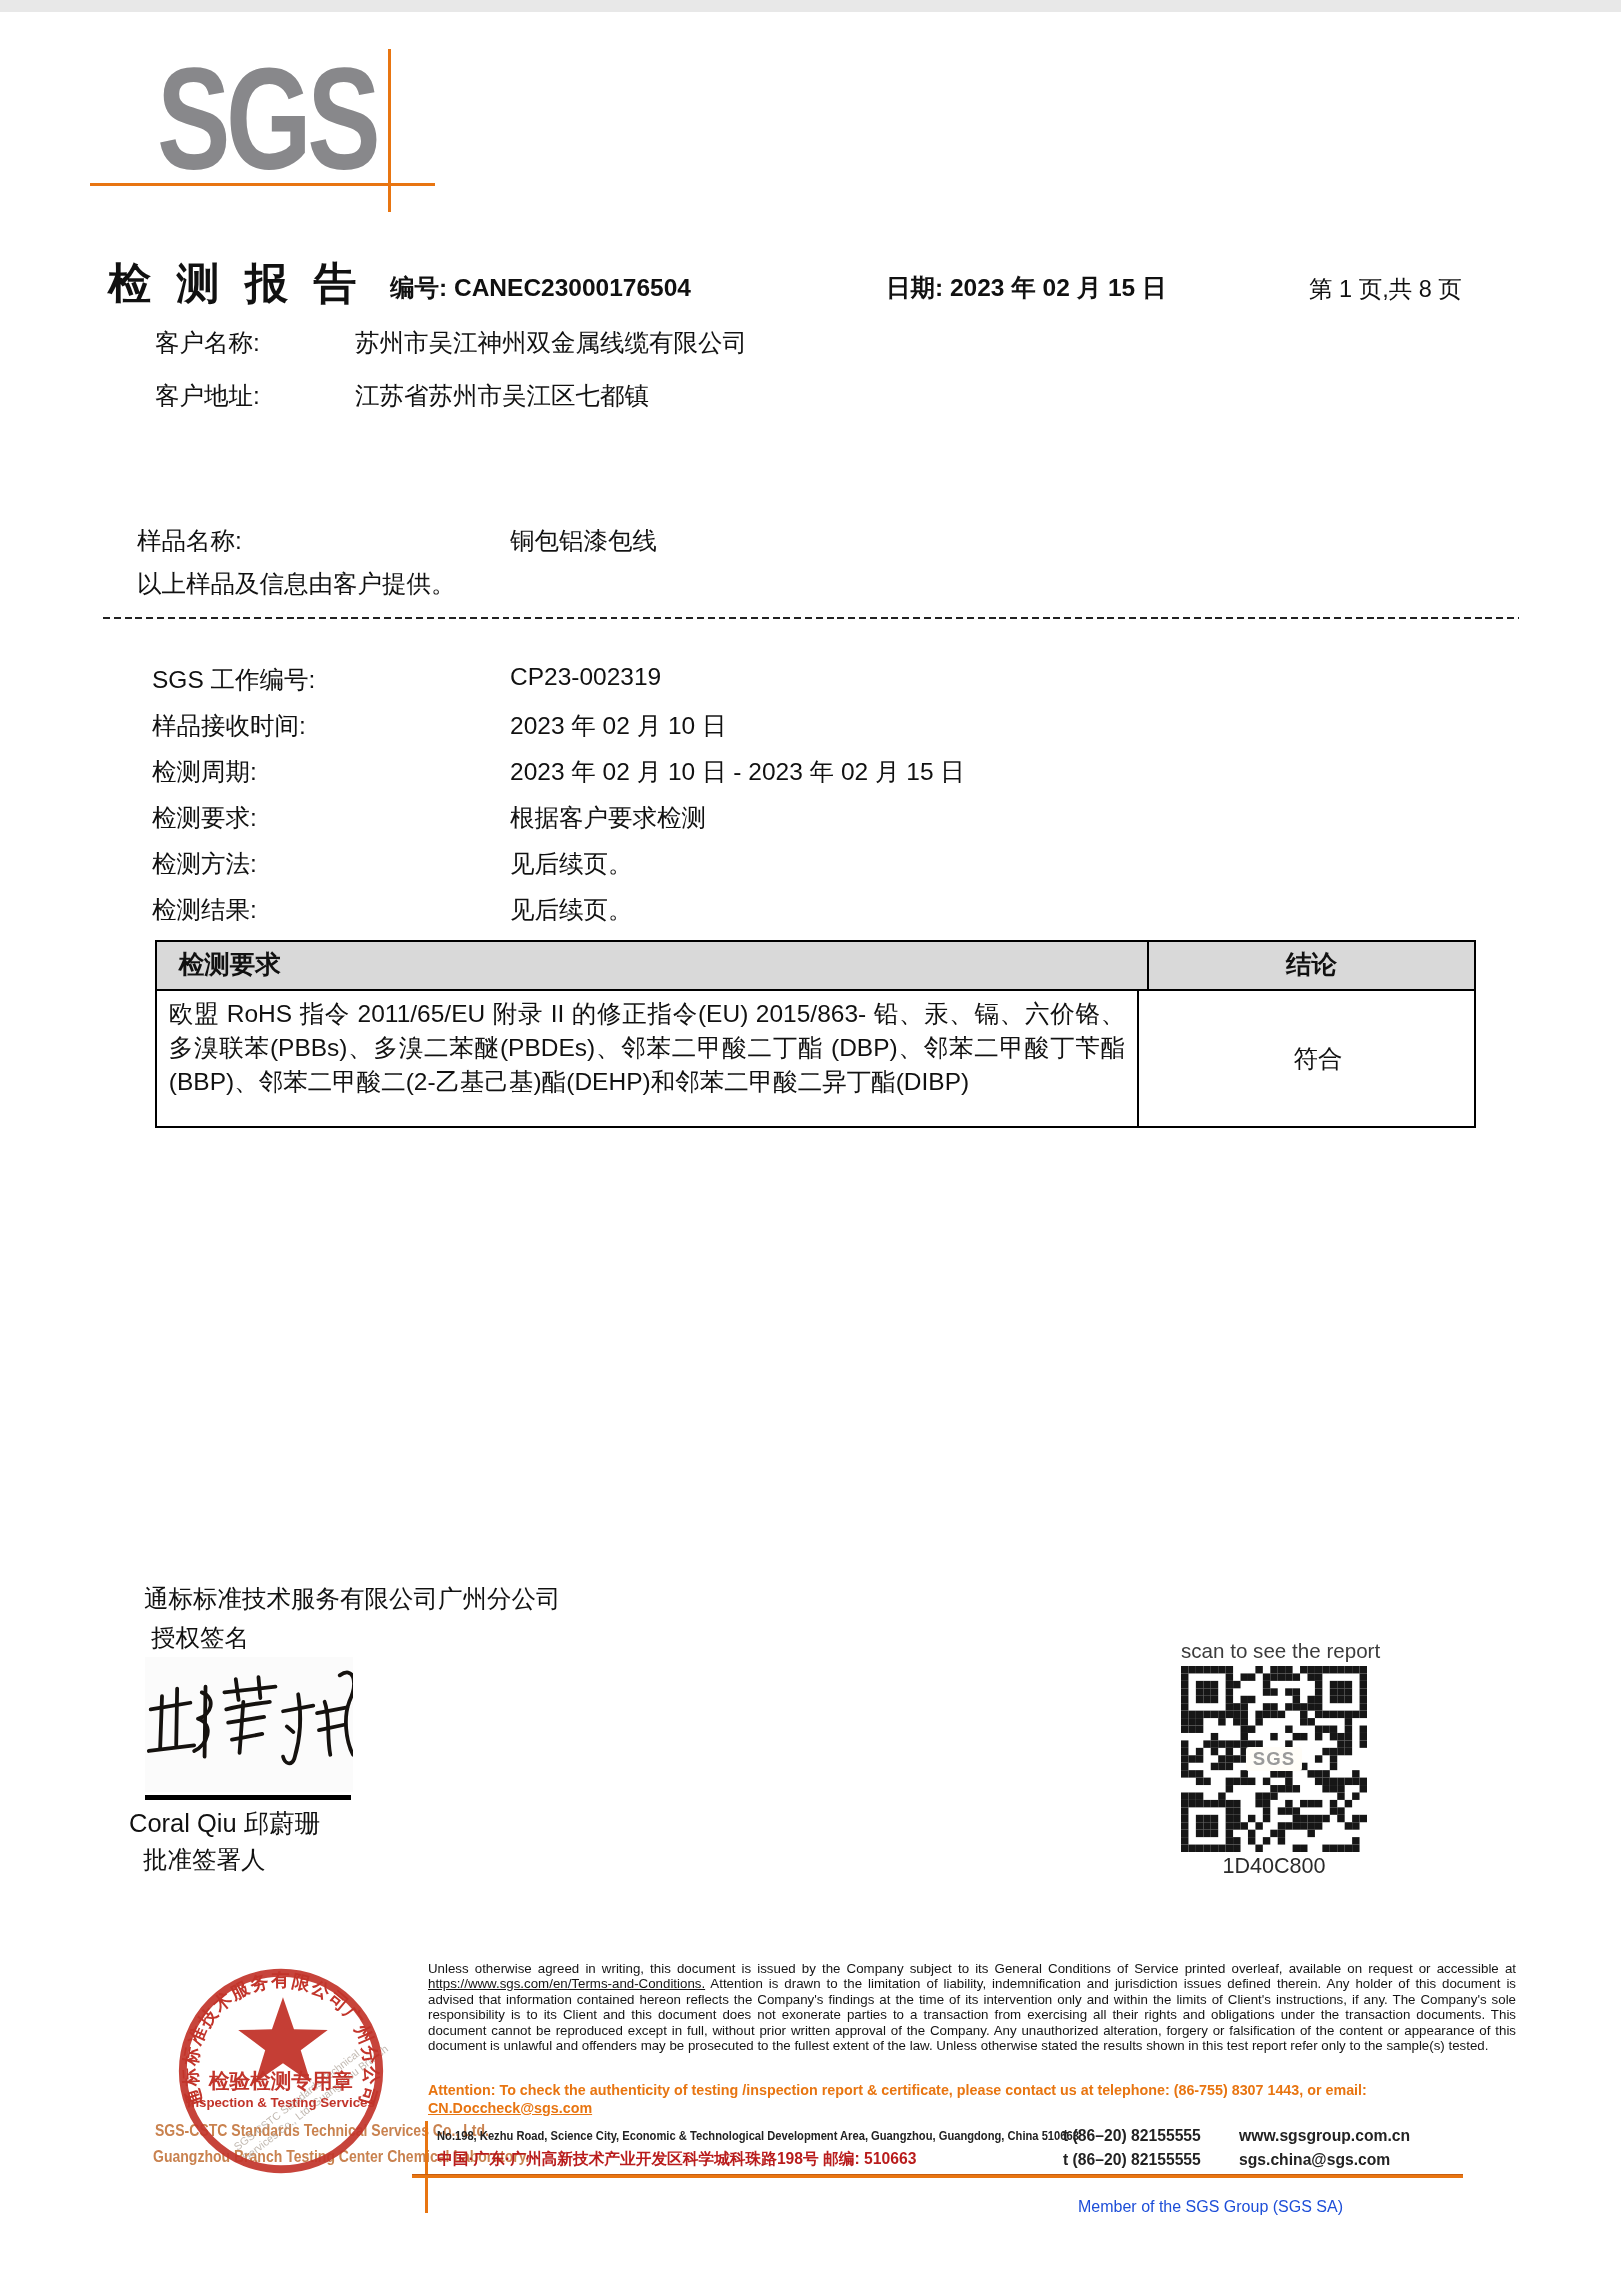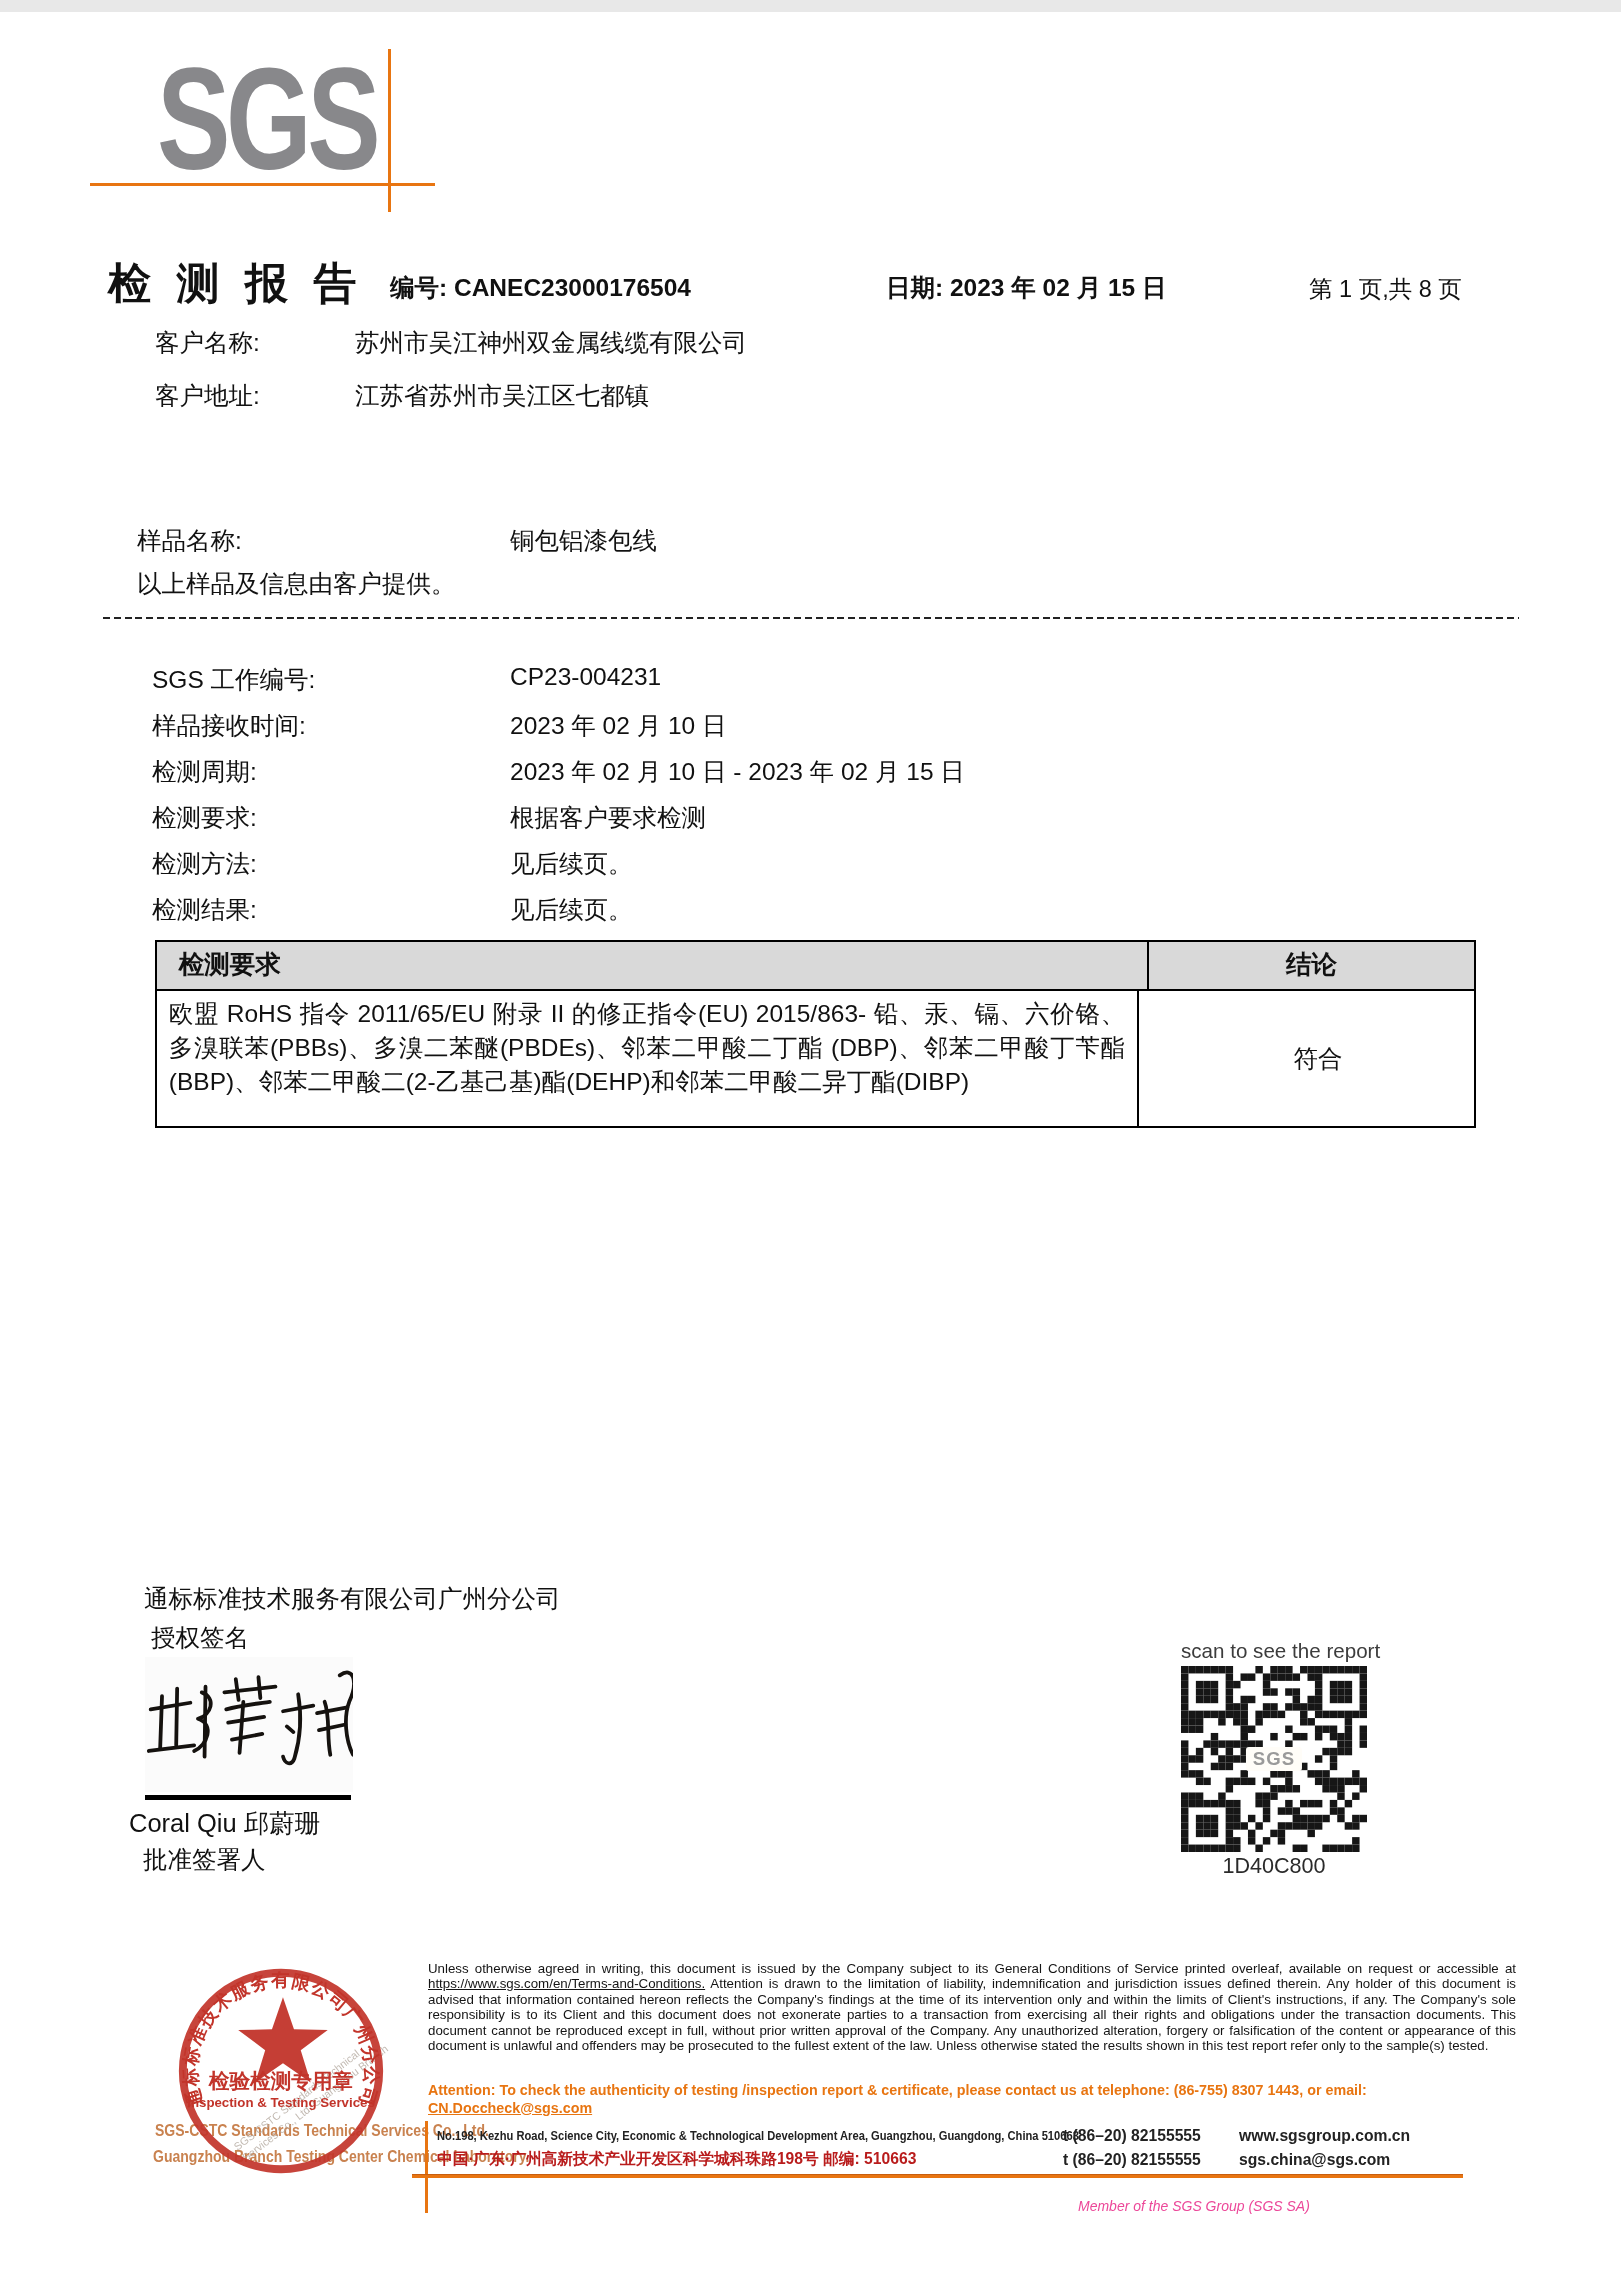--- a/index.html
+++ b/index.html
@@ -44,21 +44,21 @@
               text-align:justify;color:#141414;font-weight:500;}
   .u{text-decoration:underline;}
   .attention{left:428px;top:2070px;width:1088px;font-size:14.3px;line-height:17.6px;
              font-weight:bold;color:#e87511;}
   .addr-en{left:437px;top:2117px;font-size:12.7px;font-weight:600;transform:scaleX(0.88);
            transform-origin:left top;white-space:nowrap;color:#222;}
   .addr-cn{left:437px;top:2137px;font-size:15.7px;font-weight:bold;white-space:nowrap;color:#b91c1c;}
   .ph{font-size:15.7px;font-weight:600;white-space:nowrap;color:#222;padding-left:6px;}
   .ft-vline{left:425px;top:2109px;width:2.9px;height:92px;background:#e87511;}
   .ft-hline{left:412px;top:2162px;width:1051px;height:2.9px;background:#e87511;border-top:1px solid #c85f10;}
-  .member{left:1078px;top:2186px;width:323px;font-size:14px;color:#ec4899;white-space:nowrap;font-style:italic;}
+  .member{left:1078px;top:2186px;width:323px;font-size:16px;color:#1d4ed8;white-space:nowrap;}
   
   .stamp-t1{left:155px;top:2109px;font-size:16.7px;color:#c9824f;font-weight:600;
             transform:scaleX(0.84);transform-origin:left top;white-space:nowrap;}
   .stamp-t2{left:153px;top:2135px;font-size:16.7px;color:#c9824f;font-weight:600;
             transform:scaleX(0.84);transform-origin:left top;white-space:nowrap;}
 </style>
 </head>
 <body>
 
 <div class="page">
@@ -83,21 +83,21 @@
   <div class="abs lbl" style="left:155px;top:367px;">客户地址:</div>
   <div class="abs val" style="left:355px;top:367px;">江苏省苏州市吴江区七都镇</div>
 
   <div class="abs lbl" style="left:137px;top:512px;">样品名称:</div>
   <div class="abs val" style="left:510px;top:512px;">铜包铝漆包线</div>
   <div class="abs lbl" style="left:137px;top:555px;">以上样品及信息由客户提供。</div>
 
   <div class="abs dashline"></div>
 
   <div class="abs lbl" style="left:152px;top:651px;">SGS 工作编号:</div>
-  <div class="abs val" style="left:510px;top:651px;">CP23-004231</div>
+  <div class="abs val" style="left:510px;top:651px;">CP23-002319</div>
   <div class="abs lbl" style="left:152px;top:697px;">样品接收时间:</div>
   <div class="abs val" style="left:510px;top:697px;">2023 年 02 月 10 日</div>
   <div class="abs lbl" style="left:152px;top:743px;">检测周期:</div>
   <div class="abs val" style="left:510px;top:743px;">2023 年 02 月 10 日 - 2023 年 02 月 15 日</div>
   <div class="abs lbl" style="left:152px;top:789px;">检测要求:</div>
   <div class="abs val" style="left:510px;top:789px;">根据客户要求检测</div>
   <div class="abs lbl" style="left:152px;top:835px;">检测方法:</div>
   <div class="abs val" style="left:510px;top:835px;">见后续页。</div>
   <div class="abs lbl" style="left:152px;top:881px;">检测结果:</div>
   <div class="abs val" style="left:510px;top:881px;">见后续页。</div>

